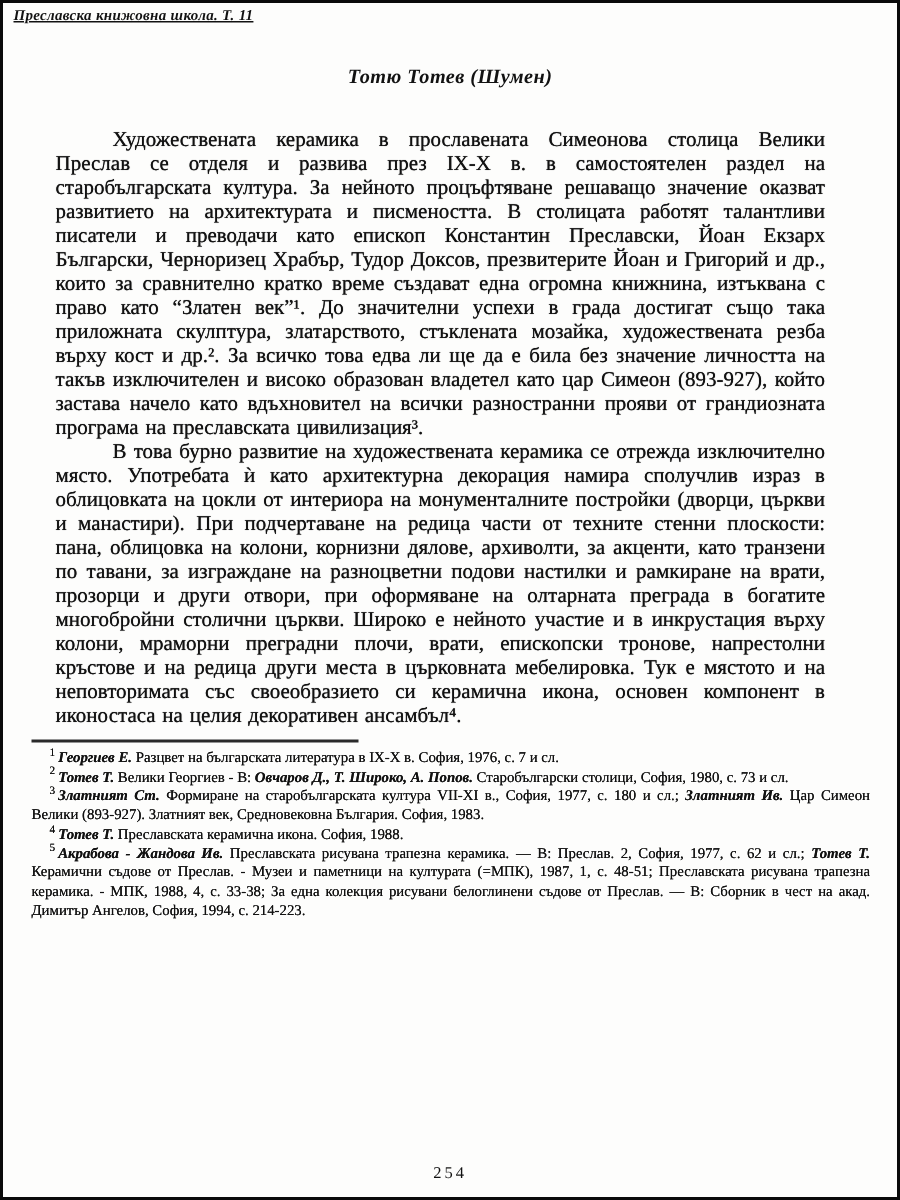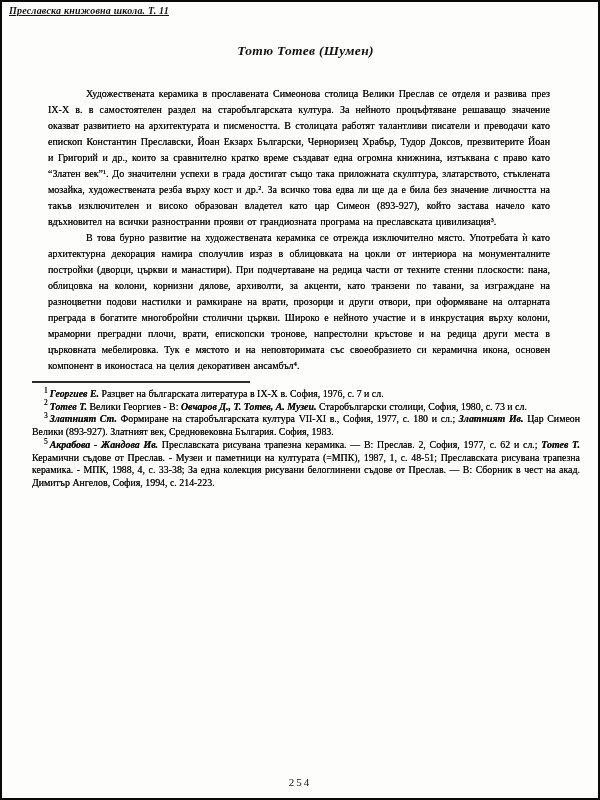--- a/index.html
+++ b/index.html
@@ -6,21 +6,20 @@
   .page {
     position: relative;
     width: 600px; height: 800px;
     margin: 0 auto;
     background: #fdfdfc;
     border: 2px solid #0a0a0a;
     box-sizing: border-box;
     font-family: "Liberation Serif", "DejaVu Serif", serif;
     color: #121212;
     overflow: hidden;
-    padding-left: 11px;
   }
   .running-header {
     position: absolute; top: 3px; left: 7px;
     font-size: 10px; font-style: italic; font-weight: bold;
     text-decoration: underline;
     letter-spacing: 0.2px;
   }
   .title {
     margin: 32px 18px 0 18px;
     text-align: center;
@@ -30,21 +29,21 @@
     text-shadow: 0 0 0.5px #121212;
   }
   .author {
     margin-top: 41px;
     text-align: center;
     font-size: 13.5px; font-weight: bold; font-style: italic;
     letter-spacing: 0.3px;
   }
   .body-text {
     margin: 27px 48px 0 35px;
-    font-size: 10px;
+    font-size: 14px;
     line-height: 16px;
     text-align: justify;
     text-shadow: 0 0 0.45px #121212;
   }
   .body-text p { margin: 0; text-indent: 38px; word-spacing: 1px; }
   .fn-separator {
     margin: 7px 0 5px 19px;
     width: 218px; height: 0;
     border-top: 2px solid #2a2a2a;
   }
@@ -75,19 +74,20 @@
 
   <div class="body-text">
       <p>Художествената керамика в прославената Симеонова столица Велики Преслав се отделя и развива през IX-X в. в самостоятелен раздел на старобългарската култура. За нейното процъфтяване решаващо значение оказват развитието на архитектурата и писмеността. В столицата работят талантливи писатели и преводачи като епископ Константин Преславски, Йоан Екзарх Български, Черноризец Храбър, Тудор Доксов, презвитерите Йоан и Григорий и др., които за сравнително кратко време създават една огромна книжнина, изтъквана с право като “Златен век”¹. До значителни успехи в града достигат също така приложната скулптура, златарството, стъклената мозайка, художествената резба върху кост и др.². За всичко това едва ли ще да е била без значение личността на такъв изключителен и високо образован владетел като цар Симеон (893-927), който застава начело като вдъхновител на всички разностранни прояви от грандиозната програма на преславската цивилизация³.</p>
       <p>В това бурно развитие на художествената керамика се отрежда изключително място. Употребата ѝ като архитектурна декорация намира сполучлив израз в облицовката на цокли от интериора на монументалните постройки (дворци, църкви и манастири). При подчертаване на редица части от техните стенни плоскости: пана, облицовка на колони, корнизни дялове, архиволти, за акценти, като транзени по тавани, за изграждане на разноцветни подови настилки и рамкиране на врати, прозорци и други отвори, при оформяване на олтарната преграда в богатите многобройни столични църкви. Широко е нейното участие и в инкрустация върху колони, мраморни преградни плочи, врати, епископски тронове, напрестолни кръстове и на редица други места в църковната мебелировка. Тук е мястото и на неповторимата със своеобразието си керамична икона, основен компонент в иконостаса на целия декоративен ансамбъл⁴.</p>
     </div>
 
   <div class="fn-separator"></div>
 
   <div class="footnotes">
       <div class="fn"><sup>1</sup><span class="fn-author">Георгиев Е.</span><span> Разцвет на българската литература в IX-X в. София, 1976, с. 7 и сл.</span></div>
-      <div class="fn"><sup>2</sup><span class="fn-author">Тотев Т.</span><span> Велики Георгиев - В: </span><span class="fn-author">Овчаров Д., Т. Тотев, А. Музеи.</span><span> Старобългарски столици, София, 1980, с. 73 и сл.</span></div>
+      <div class="fn"><sup>2</sup><span class="fn-author">Тотев Т.</span><span> Велики Георгиев - В: </span><span class="fn-author">Овчаров Д., Т. Широко, А. Попов.</span><span> Старобългарски столици, София, 1980, с. 73 и сл.</span></div>
       <div class="fn"><sup>3</sup><span class="fn-author">Златният Ст.</span><span> Формиране на старобългарската култура VII-XI в., София, 1977, с. 180 и сл.; </span><span class="fn-author">Златният Ив.</span><span> Цар Симеон Велики (893-927). Златният век, Средновековна България. София, 1983.</span></div>
+      <div class="fn"><sup>4</sup><span class="fn-author">Тотев Т.</span><span> Преславската керамична икона. София, 1988.</span></div>
       <div class="fn"><sup>5</sup><span class="fn-author">Акрабова - Жандова Ив.</span><span> Преславската рисувана трапезна керамика. — В: Преслав. 2, София, 1977, с. 62 и сл.; </span><span class="fn-author">Тотев Т.</span><span> Керамични съдове от Преслав. - Музеи и паметници на културата (=МПК), 1987, 1, с. 48-51; Преславската рисувана трапезна керамика. - МПК, 1988, 4, с. 33-38; За една колекция рисувани белоглинени съдове от Преслав. — В: Сборник в чест на акад. Димитър Ангелов, София, 1994, с. 214-223.</span></div>
     </div>
 
   <div class="page-number">254</div>
 </div>
 
 </body></html>

